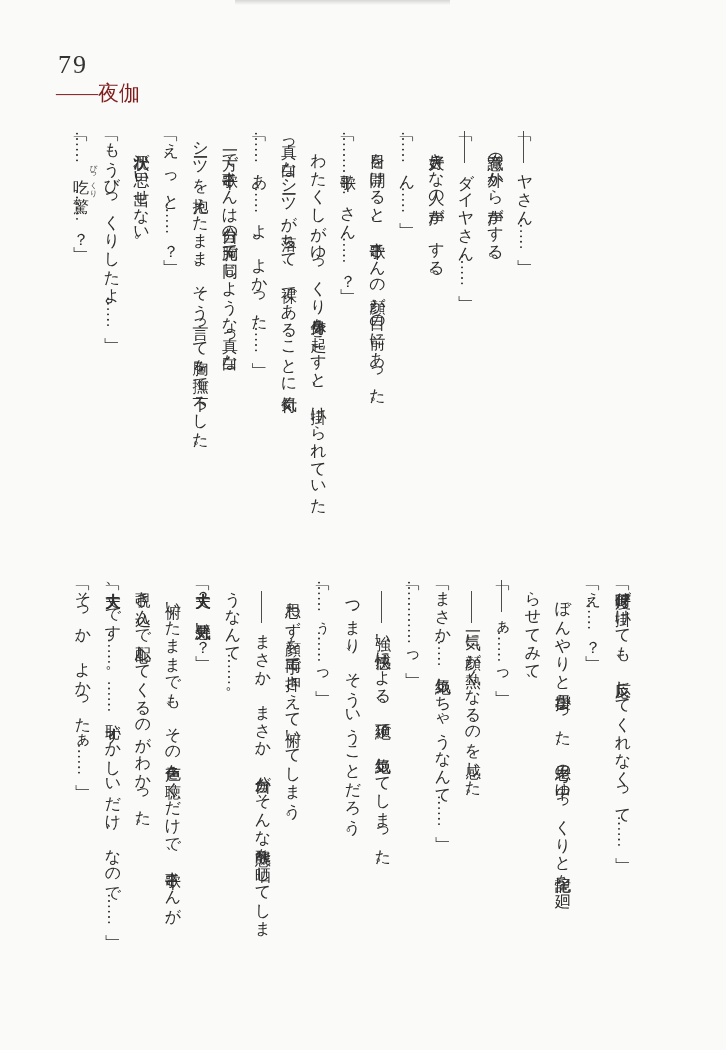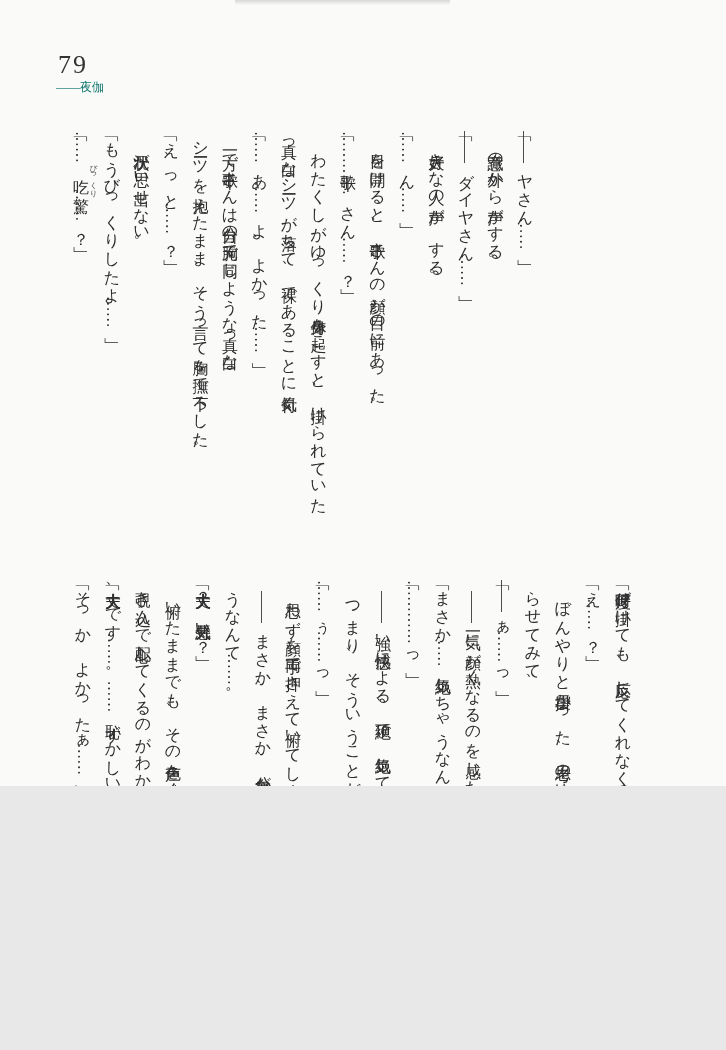--- a/index.html
+++ b/index.html
@@ -4,21 +4,21 @@
 <title>Document</title>
 <style>
   html, body {
     margin: 0;
     padding: 0;
     background: #e8e8e8;
   }
   .page {
     position: relative;
     width: 726px;
-    height: 786px;
+    height: 1050px;
     background: #fafaf9;
     overflow: hidden;
     font-family: "Liberation Serif", "DejaVu Serif", serif;
     color: #2d2d2d;
   }
   
   .scan-smudge {
     position: absolute;
     top: 0;
     left: 235px;
@@ -32,22 +32,22 @@
     top: 50px;
     left: 58px;
     font-size: 26px;
     letter-spacing: 2px;
     color: #333;
   }
   .chapter-title {
     position: absolute;
     top: 79px;
     left: 56px;
-    font-size: 12px;
-    color: #0f766e;
+    font-size: 21px;
+    color: #7f1d1d;
     white-space: nowrap;
   }
   .band {
     position: absolute;
     writing-mode: vertical-rl;
     -webkit-writing-mode: vertical-rl;
     text-orientation: mixed;
     font-size: 16px;
     color: #2d2d2d;
   }

